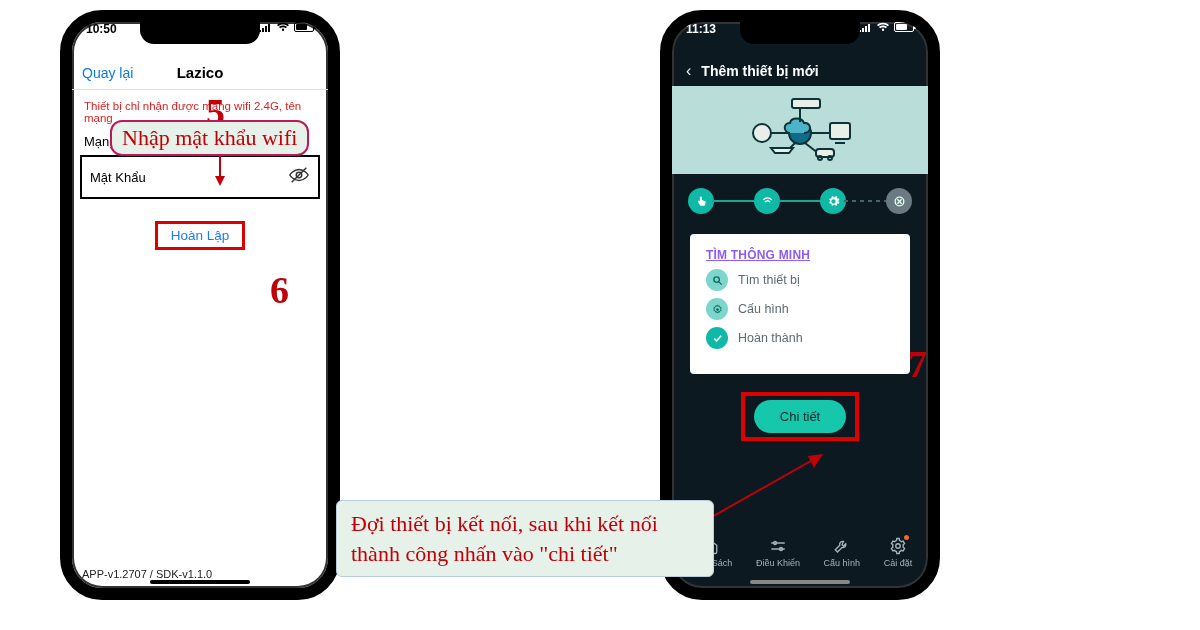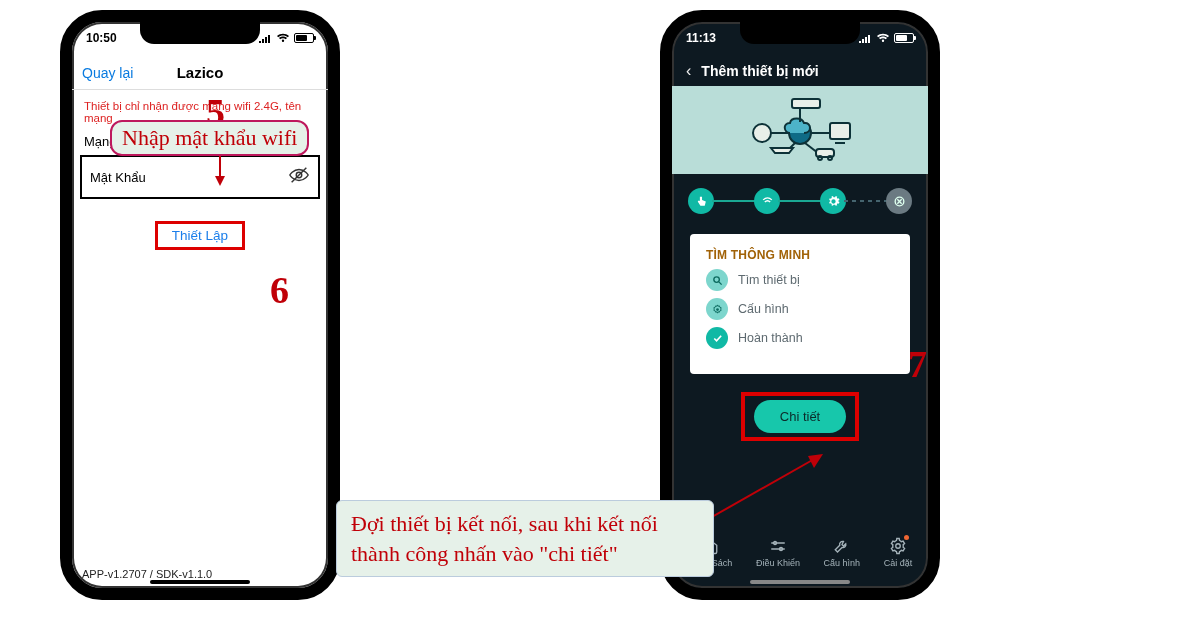--- a/index.html
+++ b/index.html
@@ -31,21 +31,21 @@
   .home-indicator {
     position: absolute;
     bottom: 4px; left: 50%; transform: translateX(-50%);
     width: 100px; height: 4px;
     border-radius: 2px;
     z-index: 10;
   }
   
   #phone1 { left: 60px; top: 10px; background: #fff; }
   #phone1 .home-indicator { background: #000; }
-  .status-bar { height: 34px; display: flex; justify-content: space-between; align-items: center; padding: 0 14px 2px; font-size: 12px; font-weight: 600; }
+  .status-bar { height: 34px; display: flex; justify-content: space-between; align-items: flex-start; padding: 0 14px 2px; font-size: 12px; font-weight: 600; }
   .status-bar.dark { color: #000; }
   .status-bar.light { color: #fff; }
   .status-icons { display: flex; gap: 4px; align-items: center; }
   .signal, .wifi-i, .batt { display: inline-block; }
   .signal { width: 14px; height: 10px; }
   .wifi-i { width: 14px; height: 10px; }
   .batt { width: 20px; height: 10px; border: 1px solid currentColor; border-radius: 2px; position: relative; }
   .batt::after { content:""; position:absolute; right:-3px; top:2px; width:2px; height:4px; background:currentColor; border-radius:0 1px 1px 0;}
   .batt .fill { position:absolute; left:1px; top:1px; bottom:1px; width:60%; background:currentColor; border-radius:1px;}
   .nav-row { display:flex; align-items:center; justify-content:center; position:relative; height:34px; border-bottom:1px solid #ddd; }
@@ -67,21 +67,21 @@
   .dark-head .title2 { font-size:14px; font-weight:600; }
   .hero { background:#B9DDD8; height:88px; display:flex; align-items:center; justify-content:center; }
   .hero svg { width:120px; height:70px; }
   .steps { display:flex; align-items:center; justify-content:space-between; padding:14px 16px; }
   .step-dot { width:26px; height:26px; border-radius:50%; display:flex; align-items:center; justify-content:center; }
   .step-dot.active { background:#10b9a5; color:#fff; }
   .step-dot.idle { background:#6b7a82; color:#dfe; }
   .step-line { flex:1; height:2px; background:#1aa893; margin:0 -2px; }
   .step-line.dash { background: repeating-linear-gradient(90deg,#45646e 0 4px, transparent 4px 8px); }
   .card { background:#fff; border-radius:4px; margin:6px 18px 0; padding:14px 16px 18px; position:relative; }
-  .card h4 { font-size:12px; font-weight:700; letter-spacing:.2px; color:#a16207; margin-bottom:0; }
+  .card h4 { font-size:12px; font-weight:700; letter-spacing:.2px; color:#8b5cf6; margin-bottom:0;text-decoration:underline; }
   .card-row { display:flex; align-items:center; gap:10px; margin:7px 0; }
   .bubble { width:22px; height:22px; border-radius:50%; display:flex; align-items:center; justify-content:center; color:#fff; flex-shrink:0; }
   .b-out { background:#7dd6cd; color:#0d6b60; }
   .b-fill{ background:#10b9a5; }
   .card-row span.lbl { font-size:12.5px; color:#5e6a70; }
   .detail-wrap { border:4px solid #d00; width:118px; margin:18px auto 0; display:flex; align-items:center; justify-content:center; padding:4px; }
   .detail-btn { background:#17c7ab; border-radius:999px; padding:9px 26px; font-size:13px; color:#0c2a29; font-weight:500; }
   .tabbar { position:absolute; bottom:10px; left:0; right:0; display:flex; justify-content:space-around; padding:6px 4px 10px; }
   .tab { display:flex; flex-direction:column; align-items:center; gap:3px; color:#a4b2b9; font-size:9px; }
   .tab svg { width:18px; height:18px; }
@@ -132,21 +132,21 @@
   <div class="pw-row">
     <label>Mật Khẩu</label>
     <span class="eye">
       <svg width="22" height="22" viewBox="0 0 24 24">
           <path d="M2 12s3.5-6 10-6 10 6 10 6-3.5 6-10 6S2 12 2 12z" fill="none" stroke="#333" stroke-width="1.6"></path>
           <circle cx="12" cy="12" r="3" fill="none" stroke="#333" stroke-width="1.6"></circle>
           <line x1="4" y1="20" x2="20" y2="4" stroke="#333" stroke-width="1.6"></line>
         </svg>
     </span>
   </div>
-  <div class="setup-box">Thiết Lập</div>
+  <div class="setup-box">Hoàn Lập</div>
   <div class="footer1">APP-v1.2707 / SDK-v1.1.0</div>
   <div class="home-indicator"></div>
 </div>
 
 <div class="phone" id="phone2">
   <div class="notch"></div>
   <div class="status-bar light">
     <span>11:13</span>
     <span class="status-icons">
       <svg class="signal" viewBox="0 0 14 10">

